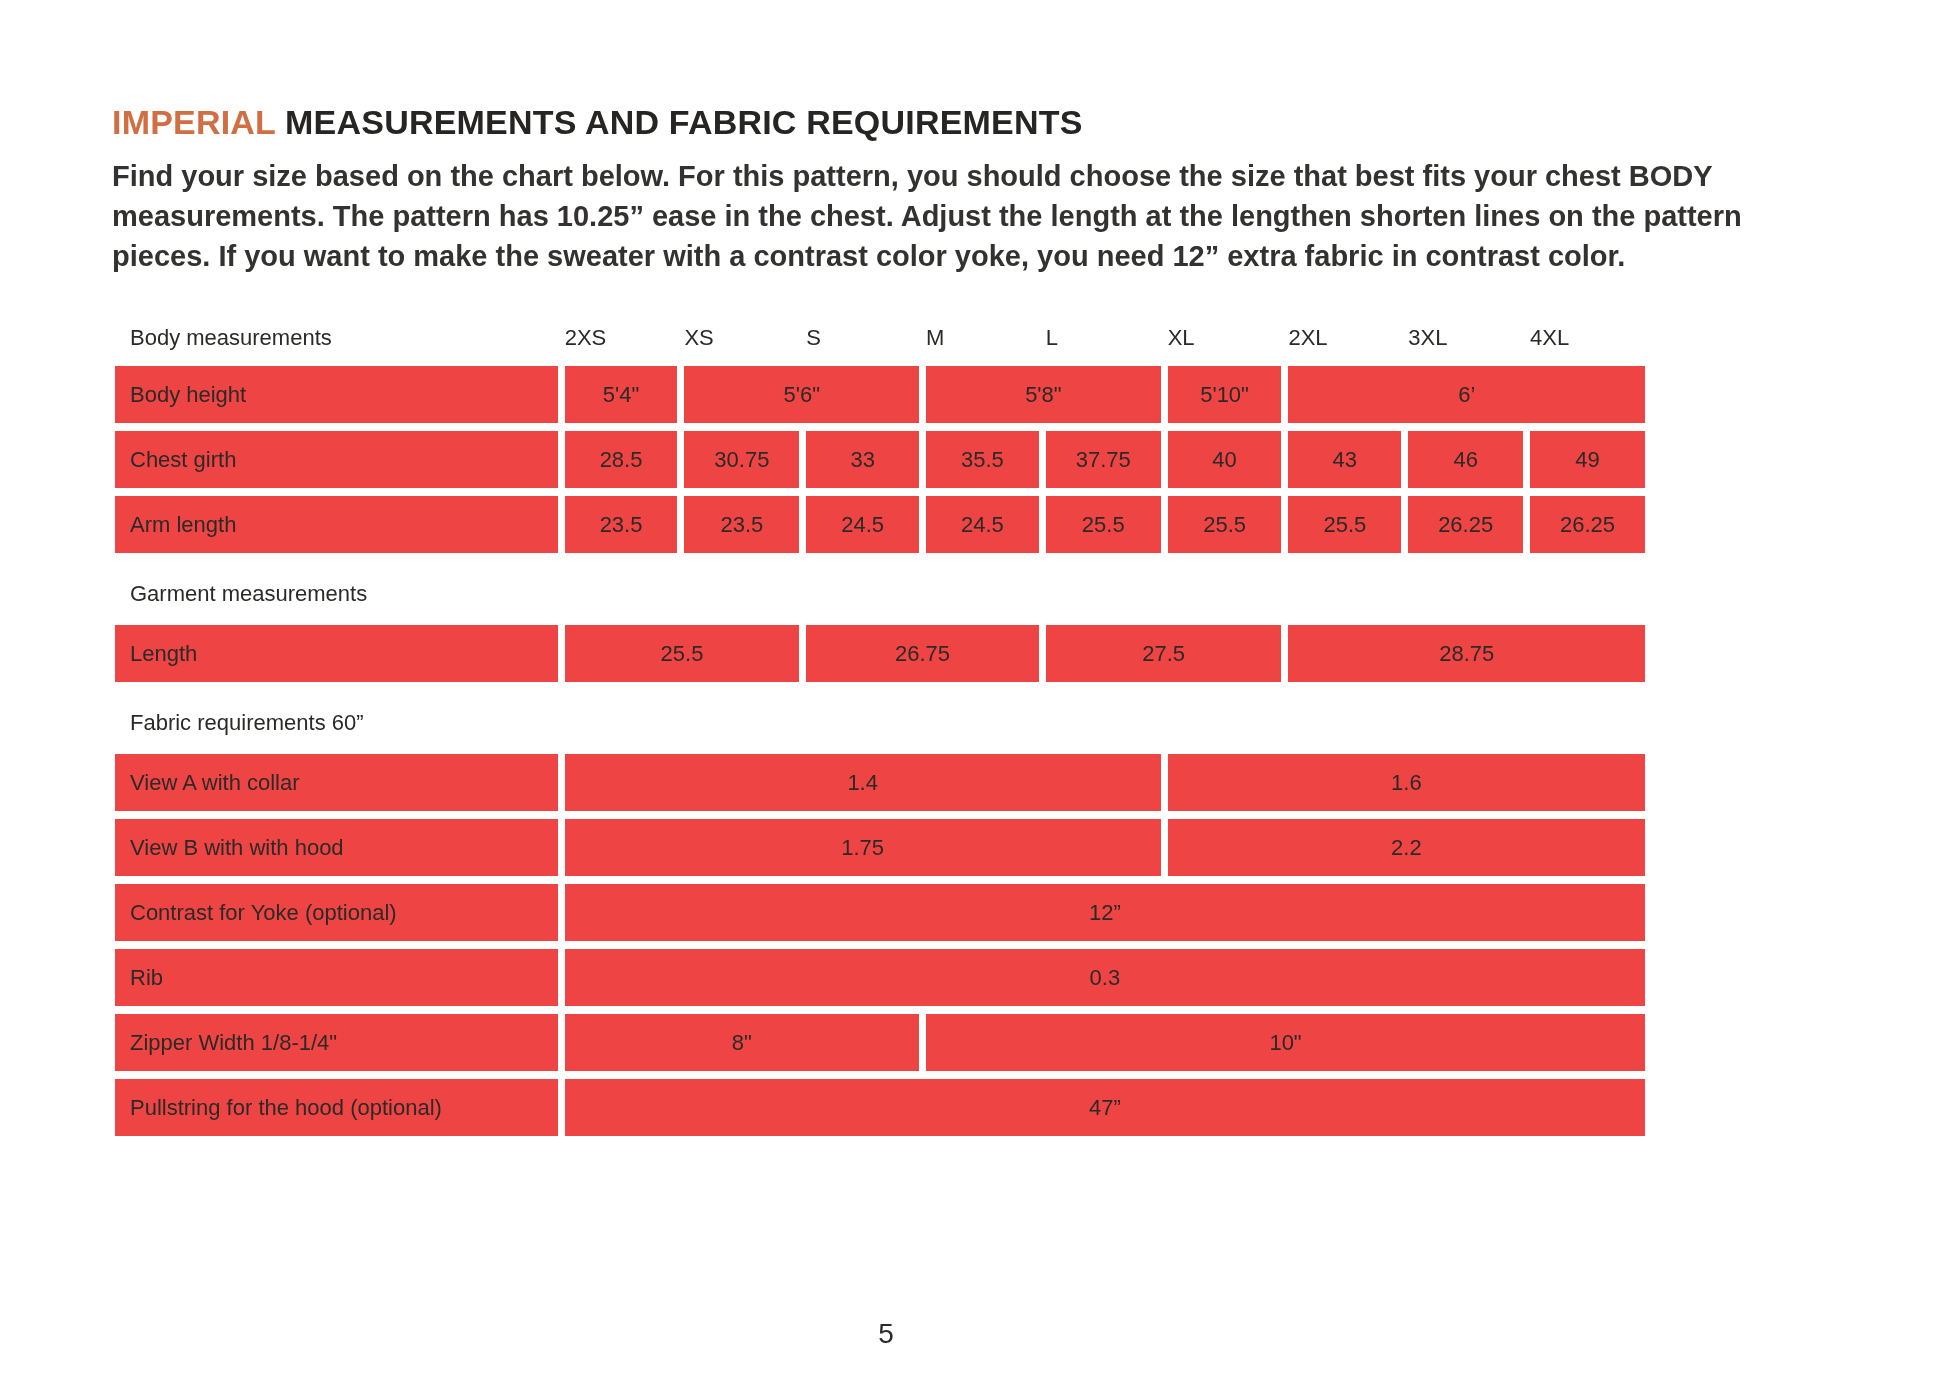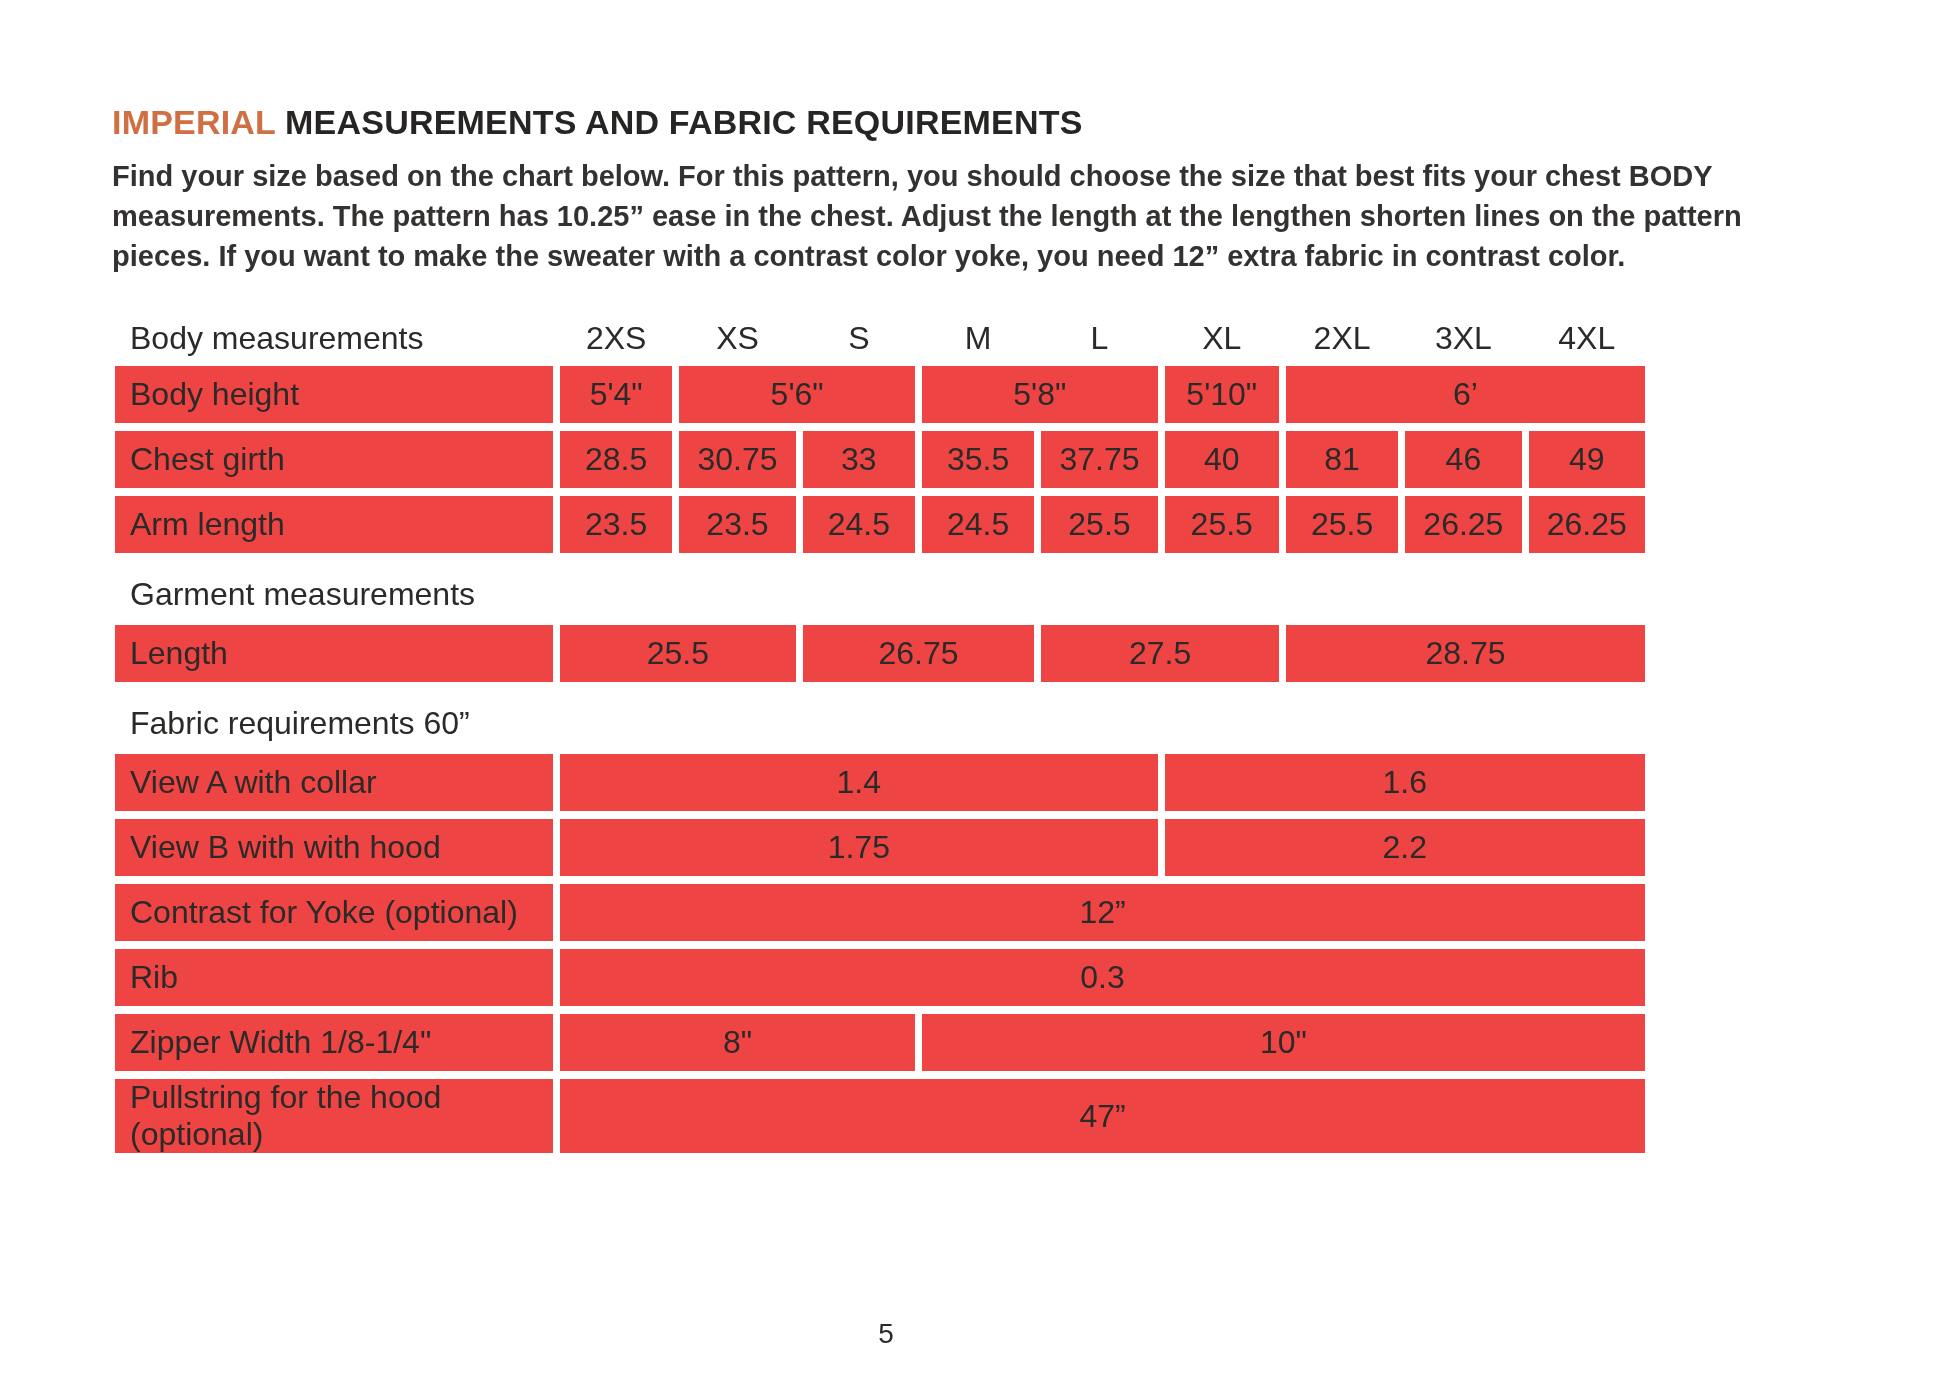--- a/index.html
+++ b/index.html
@@ -36,32 +36,32 @@
     margin: 0;
     width: 1700px;
     color: #343230;
   }
   table.meas {
     margin-top: 34px;
     margin-left: -4px;
     border-collapse: separate;
     border-spacing: 7px 8px;
     table-layout: fixed;
-    font-size: 32px;
+    font-size: 22px;
     color: #2b2a28;
   }
   col.c-label { width: 500px; }
   col.c-size  { width: 127px; }
   td { height: 57px; vertical-align: middle; padding: 0; }
   tr.row-columns td { height: 40px; }
   tr.row-section td { height: 46px; padding-top: 10px; }
   td.bg { background: #ef4444; }
   td.label { text-align: left; padding-left: 15px; }
   td.val { text-align: center; }
-  td.col-head { text-align: center; }
+  td.col-head { }
   .page-number {
     position: absolute;
     left: 0;
     right: 0;
     top: 1318px;
     text-align: center;
     font-size: 28px;
     color: #2b2a28;
   }
 </style>
@@ -110,21 +110,21 @@
           <td colspan="3" class="val bg">6’</td>
         </tr>
         <tr class="row-data">
           <td class="label bg">Chest girth</td>
           <td colspan="1" class="val bg">28.5</td>
           <td colspan="1" class="val bg">30.75</td>
           <td colspan="1" class="val bg">33</td>
           <td colspan="1" class="val bg">35.5</td>
           <td colspan="1" class="val bg">37.75</td>
           <td colspan="1" class="val bg">40</td>
-          <td colspan="1" class="val bg">81</td>
+          <td colspan="1" class="val bg">43</td>
           <td colspan="1" class="val bg">46</td>
           <td colspan="1" class="val bg">49</td>
         </tr>
         <tr class="row-data">
           <td class="label bg">Arm length</td>
           <td colspan="1" class="val bg">23.5</td>
           <td colspan="1" class="val bg">23.5</td>
           <td colspan="1" class="val bg">24.5</td>
           <td colspan="1" class="val bg">24.5</td>
           <td colspan="1" class="val bg">25.5</td>

